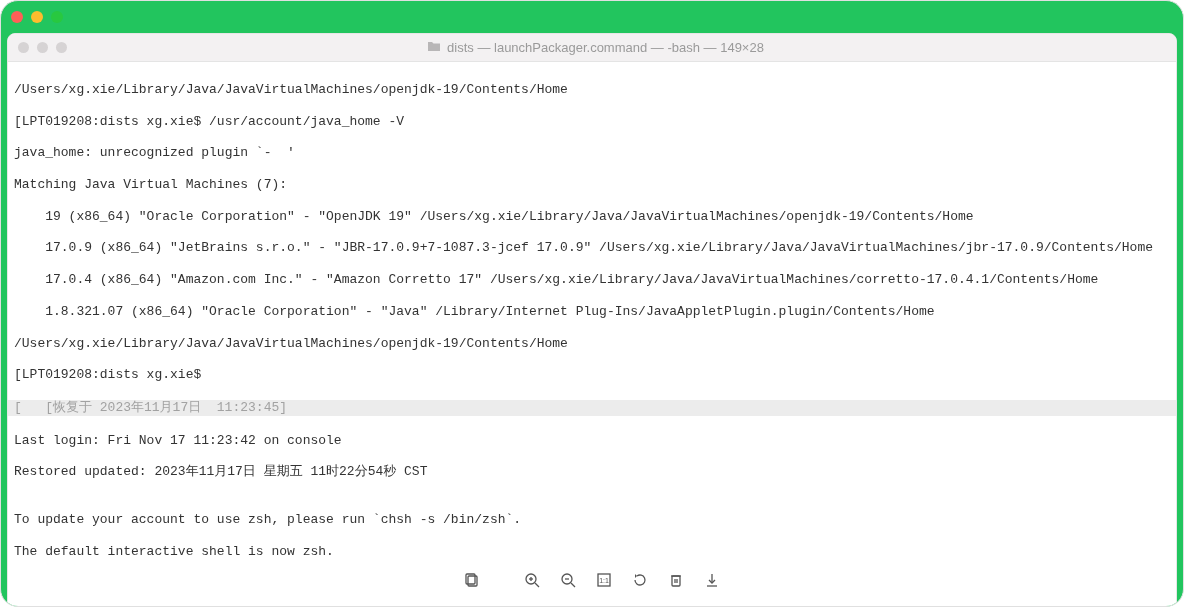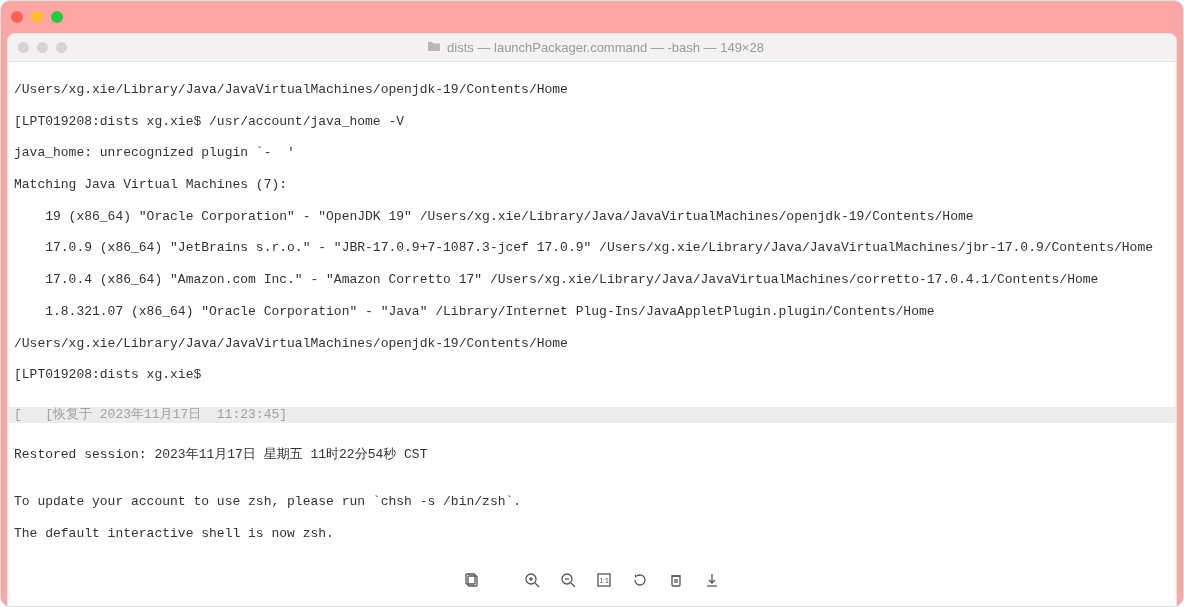--- a/index.html
+++ b/index.html
@@ -7,23 +7,23 @@
     font-family: -apple-system, BlinkMacSystemFont, "Segoe UI", sans-serif;
     background: #ffffff;
     width: 1184px;
     height: 607px;
     overflow: hidden;
     position: relative;
   }
   .outer-window {
     width: 100%;
     height: 100%;
-    background: #fca5a5;
+    background: #22c55e;
     border: 1px solid #e0e0e0;
-    border-radius: 10px;
+    border-radius: 18px;
     overflow: hidden;
   }
   .outer-titlebar {
     height: 32px;
     display: flex;
     align-items: center;
     padding: 0 10px;
     gap: 8px;
   }
   .traffic-lights {
@@ -72,21 +72,21 @@
     line-height: 1.22;
     color: #333333;
     white-space: pre;
     overflow: hidden;
     position: relative;
   }
   .line { white-space: pre; }
   .restored-bar {
     background: #ececec;
     color: #a2a2a2;
-    margin: 8px -6px;
+    margin: 1px -6px;
     padding: 0 6px;
   }
   .toolbar {
     position: absolute;
     bottom: 18px;
     left: 0; right: 0;
     display: flex;
     justify-content: center;
     gap: 18px;
     color: #5a5a5a;
@@ -132,21 +132,22 @@
 <div class="line"><span>[LPT019208:dists xg.xie$ </span><span>/usr/account/java_home -V</span></div>
 <div class="line">java_home: unrecognized plugin `-  '</div>
 <div class="line">Matching Java Virtual Machines (7):</div>
 <div class="line">    19 (x86_64) "Oracle Corporation" - "OpenJDK 19" /Users/xg.xie/Library/Java/JavaVirtualMachines/openjdk-19/Contents/Home</div>
 <div class="line">    17.0.9 (x86_64) "JetBrains s.r.o." - "JBR-17.0.9+7-1087.3-jcef 17.0.9" /Users/xg.xie/Library/Java/JavaVirtualMachines/jbr-17.0.9/Contents/Home</div>
 <div class="line">    17.0.4 (x86_64) "Amazon.com Inc." - "Amazon Corretto 17" /Users/xg.xie/Library/Java/JavaVirtualMachines/corretto-17.0.4.1/Contents/Home</div>
 <div class="line">    1.8.321.07 (x86_64) "Oracle Corporation" - "Java" /Library/Internet Plug-Ins/JavaAppletPlugin.plugin/Contents/Home</div>
 <div class="line">/Users/xg.xie/Library/Java/JavaVirtualMachines/openjdk-19/Contents/Home</div>
 <div class="line">[LPT019208:dists xg.xie$</div>
 <div class="line restored-bar">[   [恢复于 2023年11月17日  11:23:45]</div>
-<div class="line">Restored session: 2023年11月17日 星期五 11时22分54秒 CST</div>
+<div class="line">Last login: Fri Nov 17 11:23:42 on console</div>
+<div class="line">Restored updated: 2023年11月17日 星期五 11时22分54秒 CST</div>
 <div class="line"></div>
 <div class="line">To update your account to use zsh, please run `chsh -s /bin/zsh`.</div>
 <div class="line">The default interactive shell is now zsh.</div>
 
 
 
 
 
 
 

